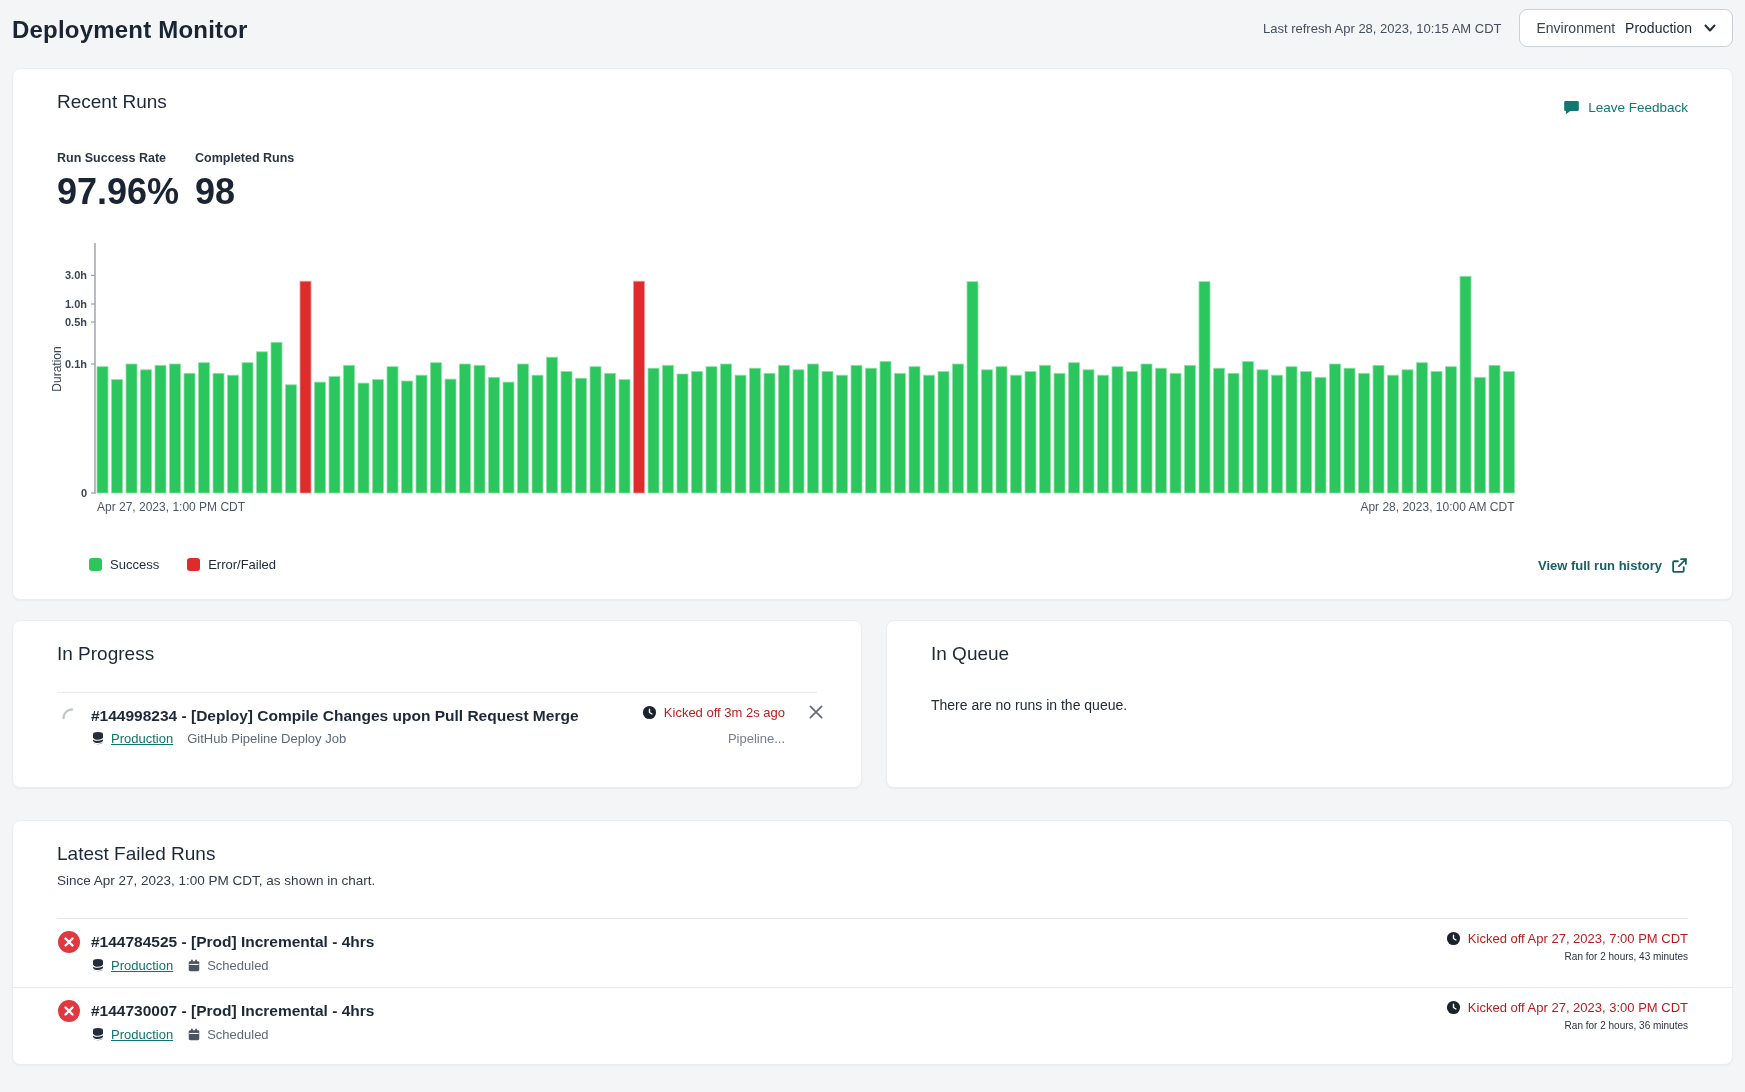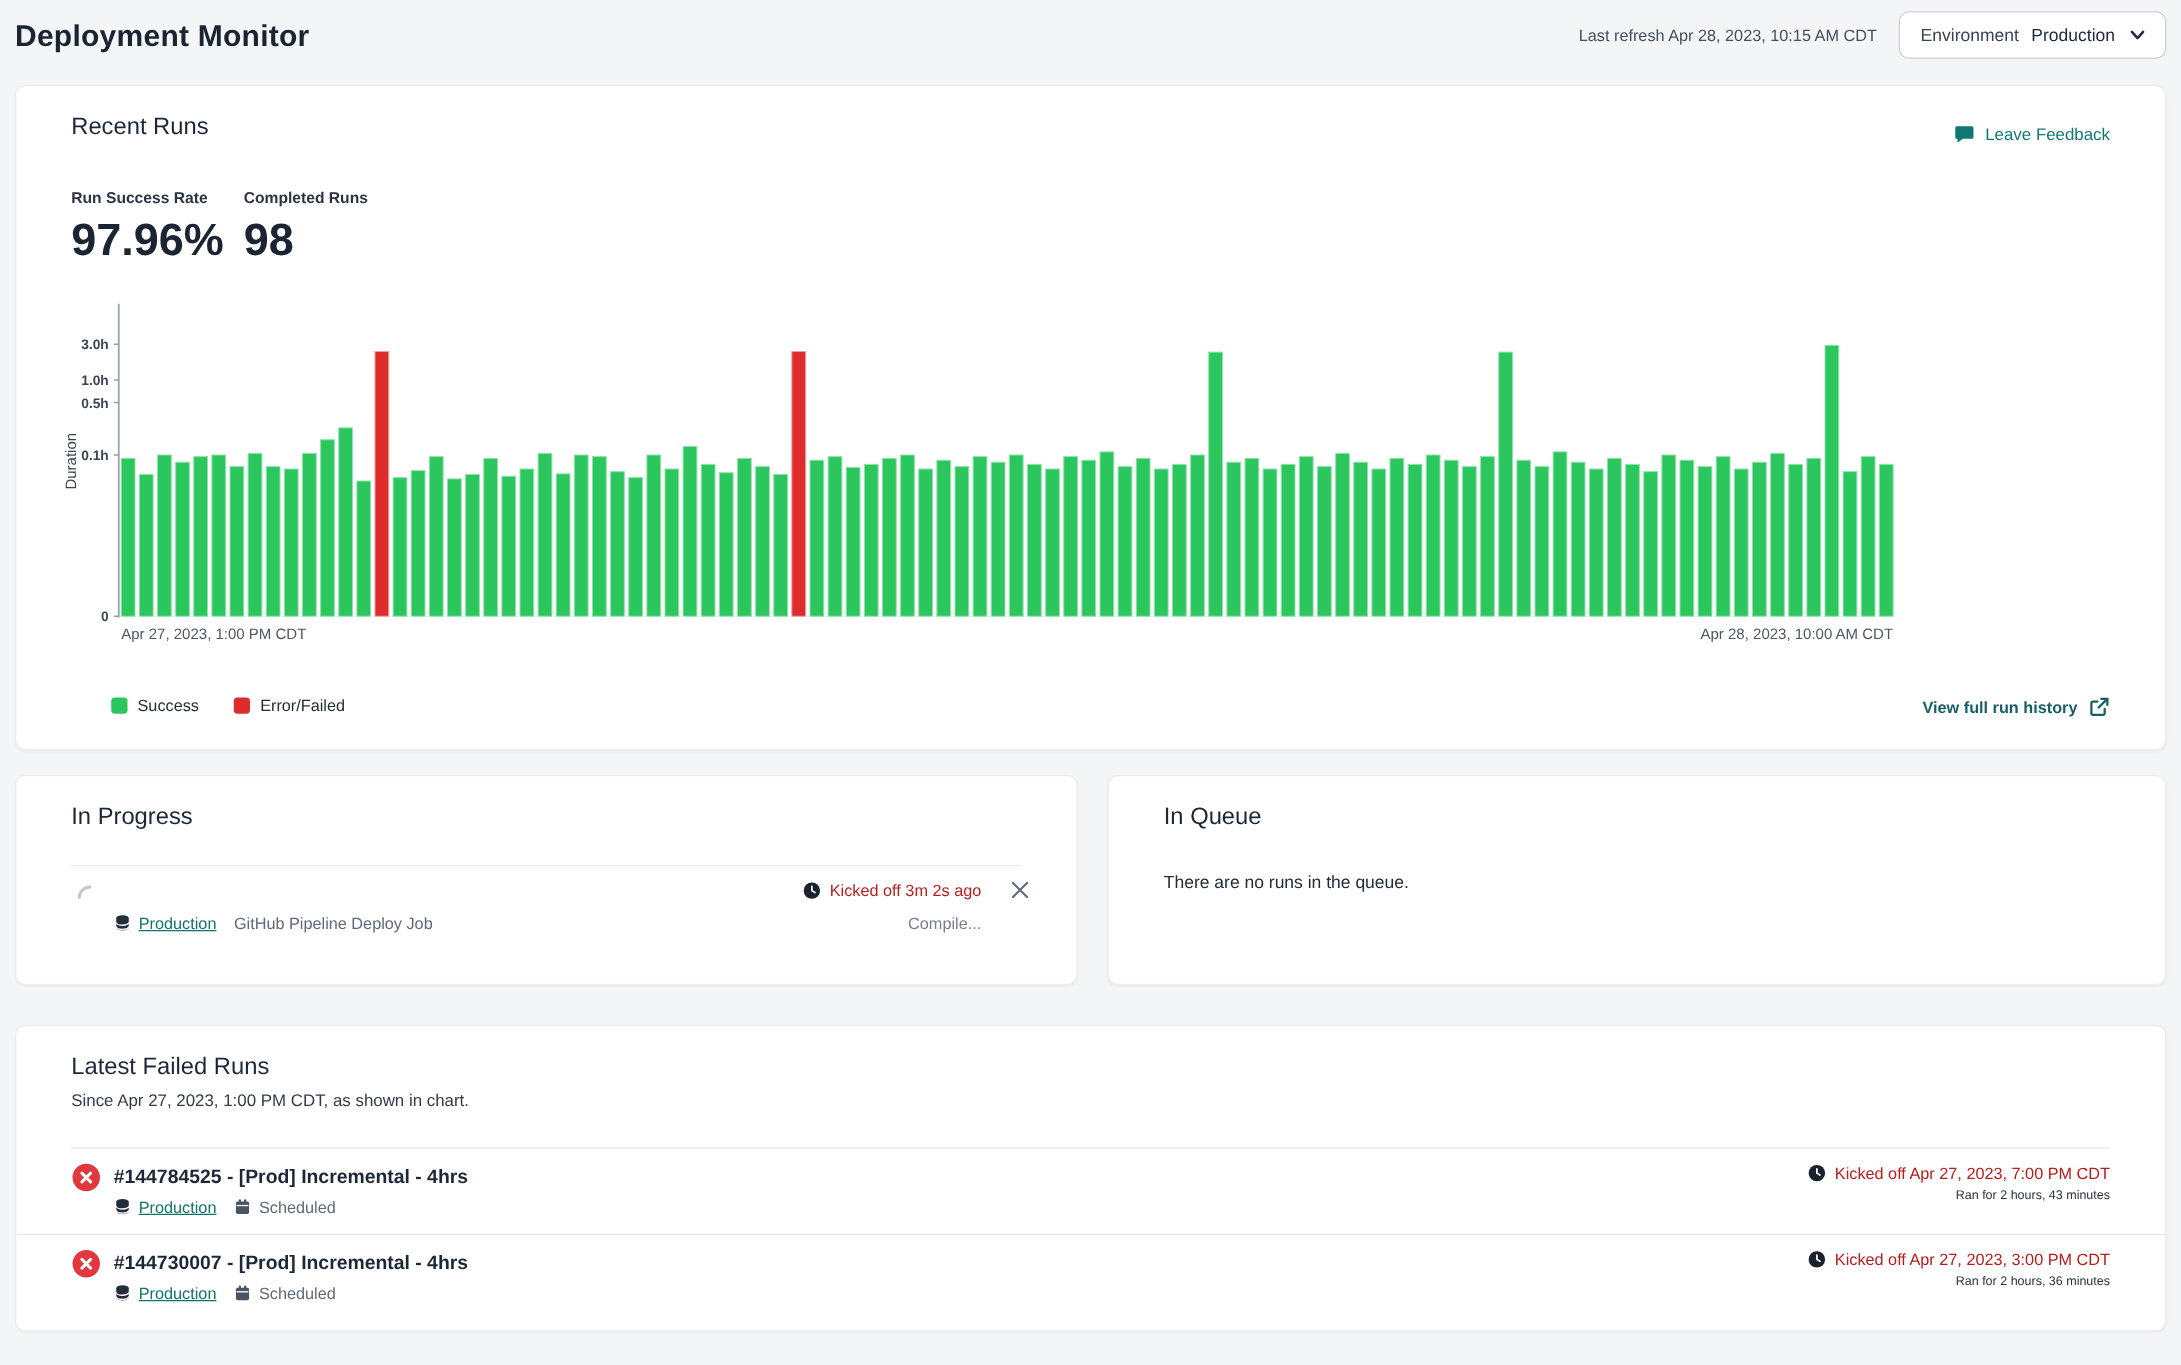--- a/index.html
+++ b/index.html
@@ -248,20 +248,21 @@
 <div class="card" id="in-progress-card">
   <div class="card-title">In Progress</div>
   <div class="divider" style="top:71px;"></div>
 
   <div class="spinner">
     <svg width="22" height="22" viewBox="0 0 22 22">
         <path d="M2.5 11 A8.5 8.5 0 0 1 11 2.5" fill="none" stroke="#C2C7CE" stroke-width="2.4" stroke-linecap="round"></path>
       </svg>
   </div>
 
+  <div style="position:absolute; left:78px; top:86px;" class="run-title">#144998234 - [Deploy] Compile Changes upon Pull Request Merge</div>
 
   <div class="meta-row" style="position:absolute; left:78px; top:110px;">
     <span class="env-link">
       <span style="display:flex;">
         <svg width="14" height="15" viewBox="0 0 14 15">
           <ellipse cx="7" cy="3.4" rx="5" ry="2.3" fill="#242E3B"></ellipse>
           <path d="M2 3.4 v7.6 c0 1.25 2.24 2.3 5 2.3 s5-1.05 5-2.3 V3.4" fill="#242E3B"></path>
           <path d="M2 6.9 c0 1.25 2.24 2.3 5 2.3 s5-1.05 5-2.3" fill="none" stroke="#fff" stroke-width="1.1"></path>
           <path d="M2 10.2 c0 1.25 2.24 2.3 5 2.3 s5-1.05 5-2.3" fill="none" stroke="#fff" stroke-width="1.1"></path>
         </svg>
@@ -273,21 +274,21 @@
 
   <div class="kicked-row" style="position:absolute; right:76px; top:84px;">
     <span style="display:flex;">
       <svg width="15" height="15" viewBox="0 0 16 16">
           <circle cx="8" cy="8" r="7" fill="#1A222E"></circle>
           <path d="M8 4.4 V8 L10.6 9.6" fill="none" stroke="#fff" stroke-width="1.5" stroke-linecap="round" stroke-linejoin="round"></path>
         </svg>
     </span>
     <span>Kicked off 3m 2s ago</span>
   </div>
-  <div class="muted" style="position:absolute; right:76px; top:110px;">Compile...</div>
+  <div class="muted" style="position:absolute; right:76px; top:110px;">Pipeline...</div>
 
   <div class="close-btn">
     <svg width="18" height="18" viewBox="0 0 16 16">
         <path d="M3 3 L13 13 M13 3 L3 13" stroke="#646E7B" stroke-width="1.6" stroke-linecap="round"></path>
       </svg>
   </div>
 </div>
 
 <div class="card" id="in-queue-card">
   <div class="card-title">In Queue</div>

